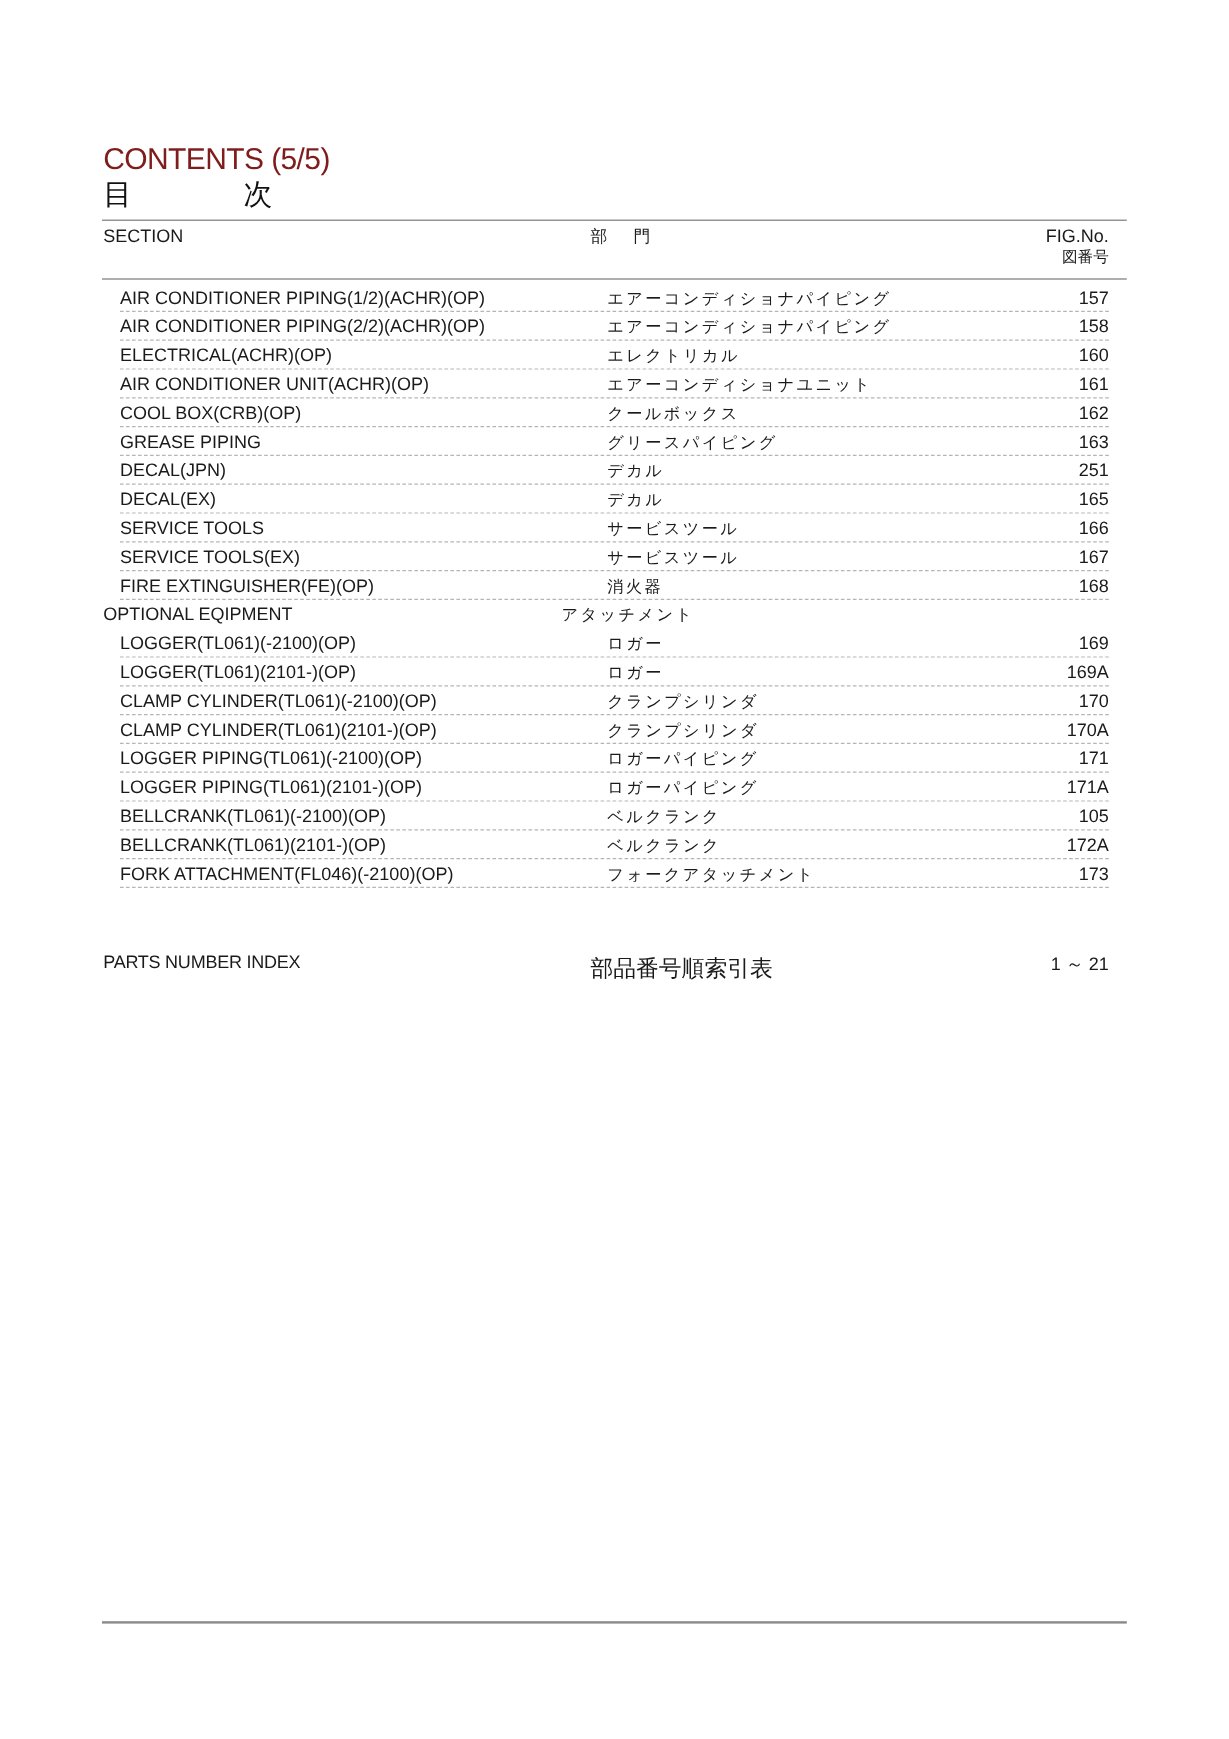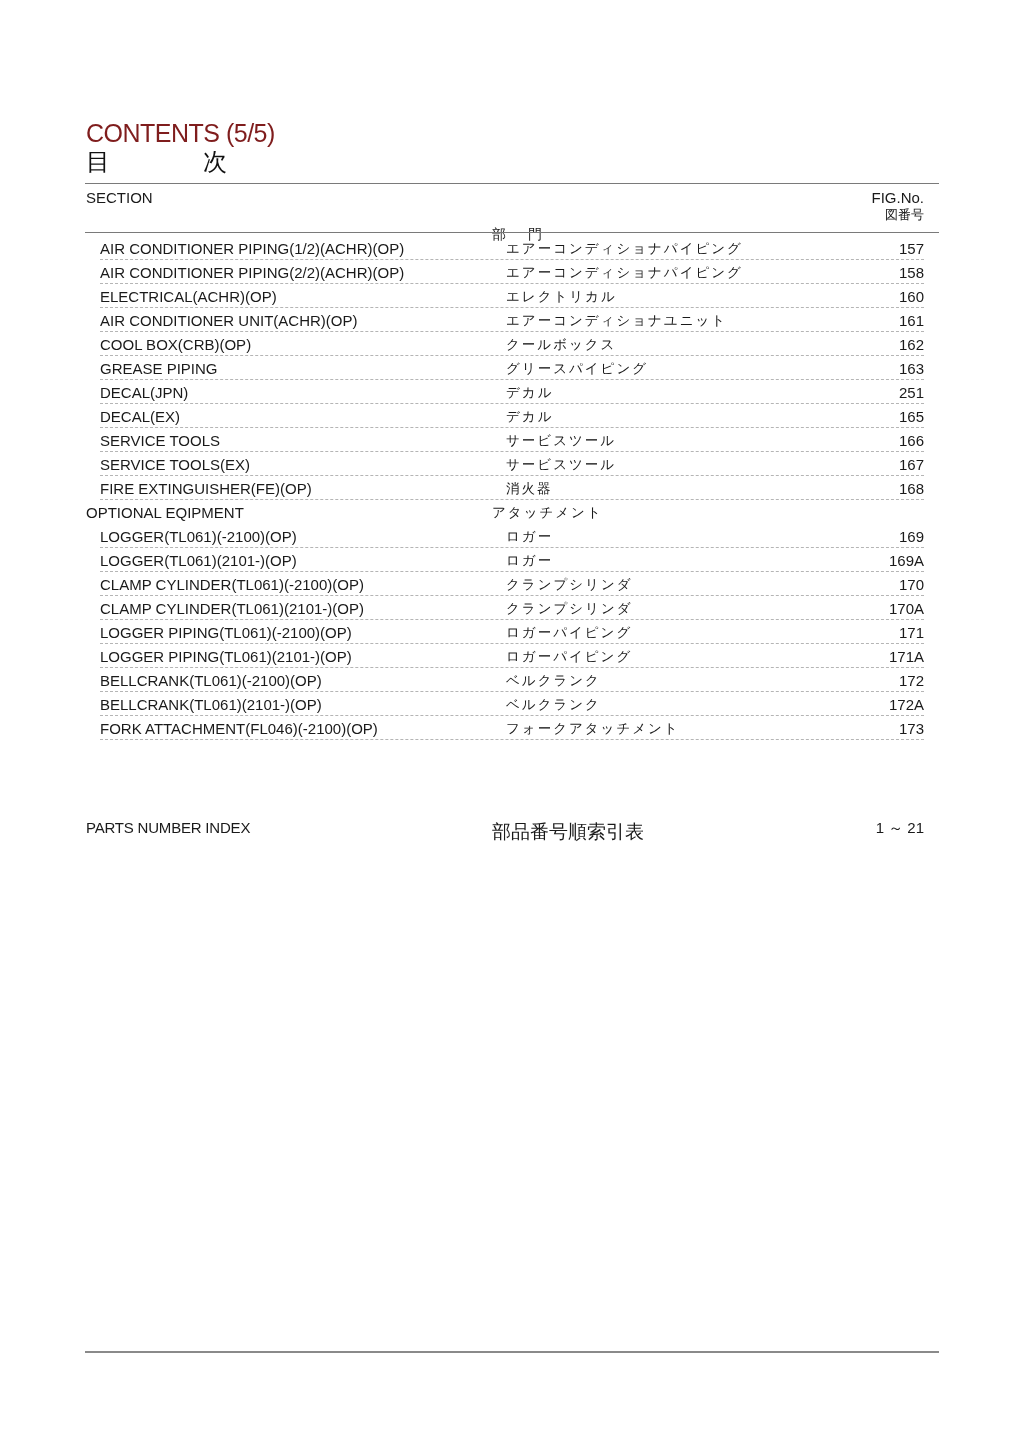--- a/index.html
+++ b/index.html
@@ -48,21 +48,21 @@
       top: 189px;
       left: 86px;
       width: 838px;
       height: 40px;
       font-size: 15px;
       text-decoration: underline;
     }
     .header-row .h-section { position: absolute; left: 0; top: 0; }
     .header-row .h-bumon {
       position: absolute; left: 406px; top: 0;
-      font-family: "DejaVu Sans", sans-serif; font-size: 14px; margin-top: 37px;
+      font-family: "DejaVu Sans", sans-serif; font-size: 14px;
     }
     .header-row .h-bumon .b2 { margin-left: 22px; }
     .header-row .h-fig { position: absolute; right: 0; top: 0; text-align: right; line-height: 17px; }
     .header-row .h-fig .jp { font-family: "DejaVu Sans", sans-serif; font-size: 13px; }
 
     .toc {
       position: absolute;
       top: 236px;
       left: 86px;
       width: 852px;
@@ -89,30 +89,29 @@
     }
     .toc-row.item::after {
       content: "";
       position: absolute;
       left: 14px;
       right: 14px;
       bottom: 0;
       border-bottom: 1px dashed #b5b5b5;
     }
     .toc-row.group .en { left: 0; }
-    .toc-row.group .jp { left: 406px; }
+    .toc-row.group .jp { left: 382px; }
 
     .index-row {
       position: absolute;
       top: 792px;
       left: 86px;
       width: 838px;
       height: 22px;
       font-size: 15px;
-      margin-top: 25px;
     }
     .index-row .en { position: absolute; left: 0; top: 2px; letter-spacing: -0.2px; }
     .index-row .jp {
       position: absolute; left: 406px; top: 2px;
       font-family: "DejaVu Sans", sans-serif; font-size: 19px;
     }
     .index-row .fig { position: absolute; right: 0; top: 2px; text-align: center; }
 
     .footer-rule {
       position: absolute;
@@ -233,21 +232,21 @@
       <span class="fig">171</span>
     </div>
     <div class="toc-row item">
       <span class="en">LOGGER PIPING(TL061)(2101-)(OP)</span>
       <span class="jp">ロガーパイピング</span>
       <span class="fig">171A</span>
     </div>
     <div class="toc-row item">
       <span class="en">BELLCRANK(TL061)(-2100)(OP)</span>
       <span class="jp">ベルクランク</span>
-      <span class="fig">172</span>
+      <span class="fig">105</span>
     </div>
     <div class="toc-row item">
       <span class="en">BELLCRANK(TL061)(2101-)(OP)</span>
       <span class="jp">ベルクランク</span>
       <span class="fig">172A</span>
     </div>
     <div class="toc-row item">
       <span class="en">FORK ATTACHMENT(FL046)(-2100)(OP)</span>
       <span class="jp">フォークアタッチメント</span>
       <span class="fig">173</span>

